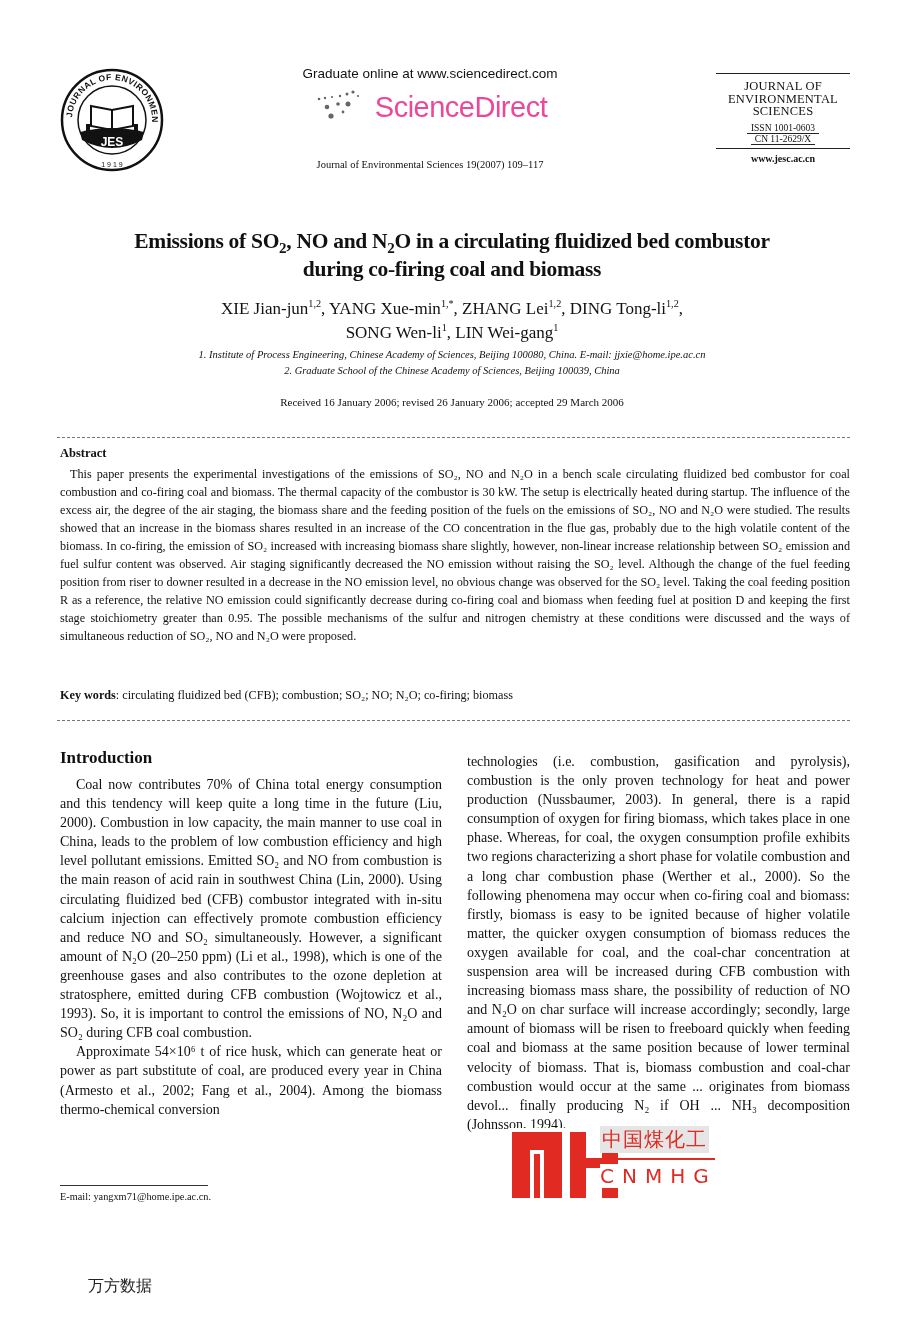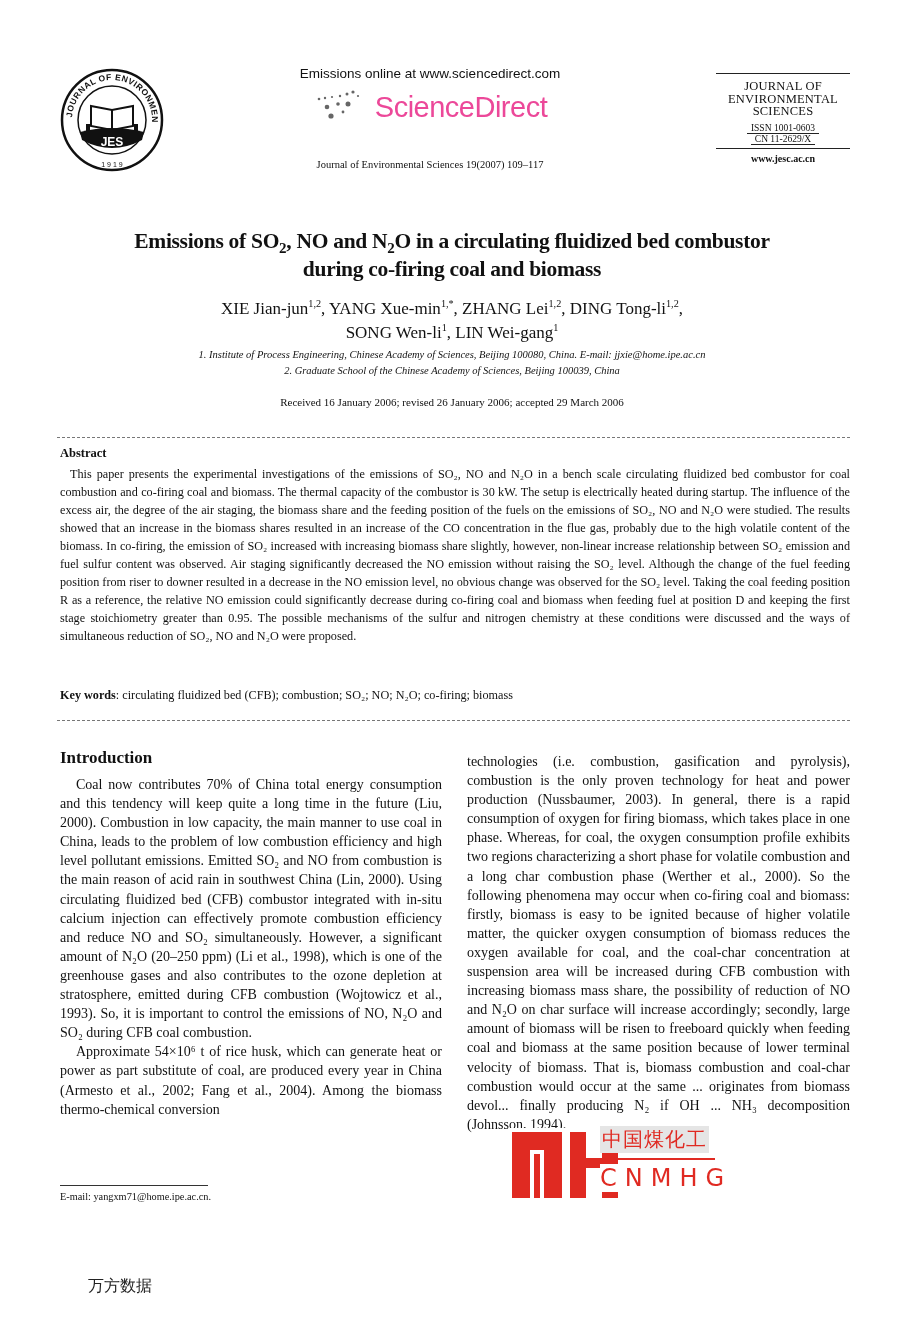--- a/index.html
+++ b/index.html
@@ -48,21 +48,21 @@
   .fn-rule { left:60px; top:1185px; width:148px; border-top:1px solid #333; }
   .footnote { left:60px; top:1189px; width:382px; font-size:10.3px; line-height:15px; text-align:justify; }
 
   .wanfang { left:88px; top:1276px; font-family:"DejaVu Sans", sans-serif; font-size:16px; color:#222; }
 
   
   .wm { left:510px; top:1128px; width:230px; height:70px; }
   .wm-m { position:absolute; left:0; top:0; width:108px; height:70px; }
   .wm-cn { position:absolute; left:90px; top:-2px; font-family:"DejaVu Sans", sans-serif; font-size:20px; color:#e02a22; background:#e5e5e5; padding:0 2px; letter-spacing:1px; }
   .wm-line { position:absolute; left:90px; top:30px; width:115px; border-top:2px solid #e02a22; }
-  .wm-en { position:absolute; left:90px; top:36px; font-family:"DejaVu Sans", sans-serif; font-size:24px; color:#e02a22; letter-spacing:8px; background:#fff; padding-right:0; }
+  .wm-en { position:absolute; left:90px; top:36px; font-family:"DejaVu Sans", sans-serif; font-size:20px; color:#e02a22; letter-spacing:8px; background:#fff; padding-right:0; }
 </style>
 </head>
 <body>
 
 <div class="abs logo">
   <svg width="108" height="108" viewBox="0 0 108 108">
     <defs>
       <path id="arc" d="M 14 54 A 40 40 0 1 1 94 54"></path>
     </defs>
     <circle cx="54" cy="54" r="50" fill="none" stroke="#111" stroke-width="2.5"></circle>
@@ -76,21 +76,21 @@
 
     <path d="M22 66 Q54 58 86 66 L84 74 Q54 90 24 74 Z" fill="#111"></path>
     <rect x="28" y="58" width="4" height="10" fill="#111"></rect>
     <rect x="76" y="58" width="4" height="10" fill="#111"></rect>
     <text x="54" y="80" text-anchor="middle" font-family="Liberation Sans, sans-serif" font-size="12" font-weight="bold" fill="#fff">JES</text>
     <text x="54" y="101" text-anchor="middle" font-family="Liberation Sans, sans-serif" font-size="7" fill="#111">1 9 1 9</text>
   </svg>
 </div>
 
 <div class="abs center-head">
-  <div class="avail">Emissions online at www.sciencedirect.com</div>
+  <div class="avail">Graduate online at www.sciencedirect.com</div>
   <div class="sd-row">
     <svg class="sd-dots" viewBox="0 0 56 40">
       <g fill="#666">
         <circle cx="6" cy="12" r="1.3"></circle>
           <circle cx="12" cy="11" r="1.2"></circle>
           <circle cx="19" cy="10" r="1.1"></circle>
         <circle cx="27" cy="9" r="1.2"></circle>
           <circle cx="34" cy="7" r="1.5"></circle>
           <circle cx="40" cy="5" r="1.6"></circle>
         <circle cx="14" cy="20" r="2.3"></circle>

